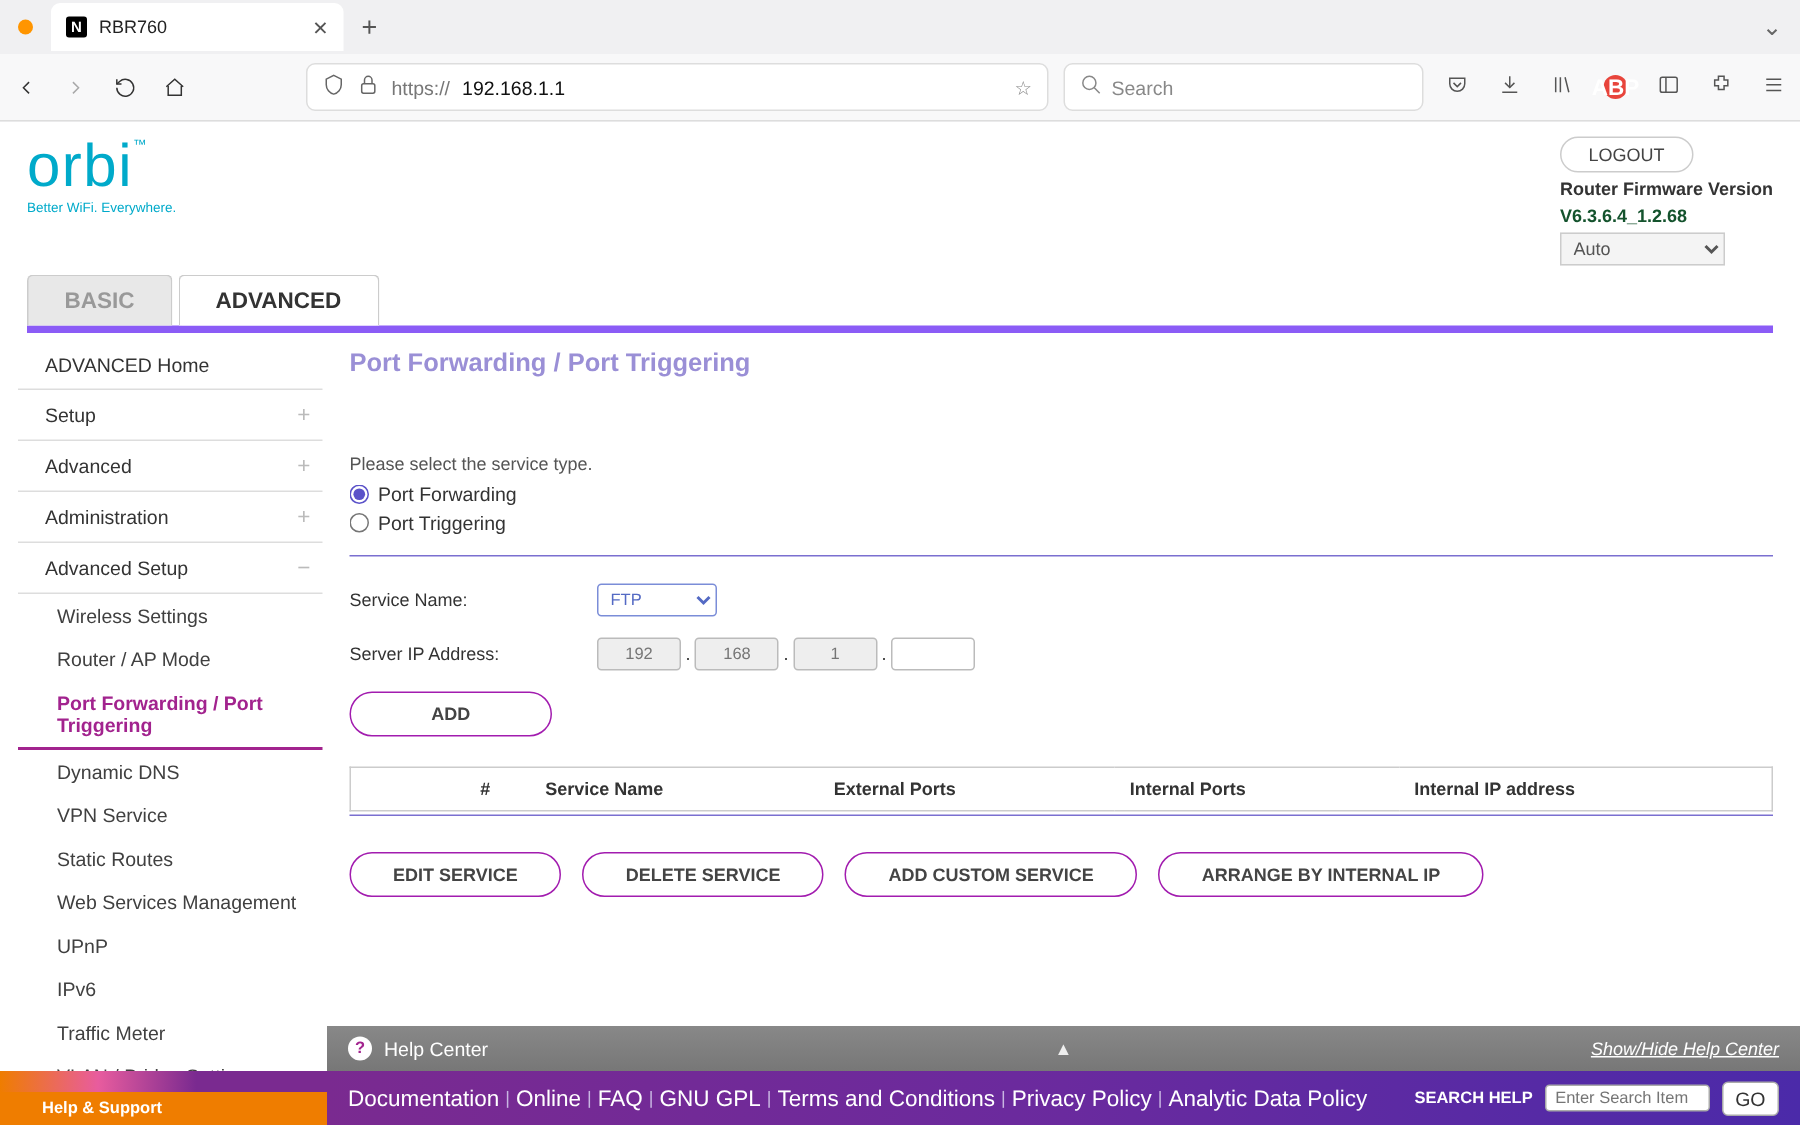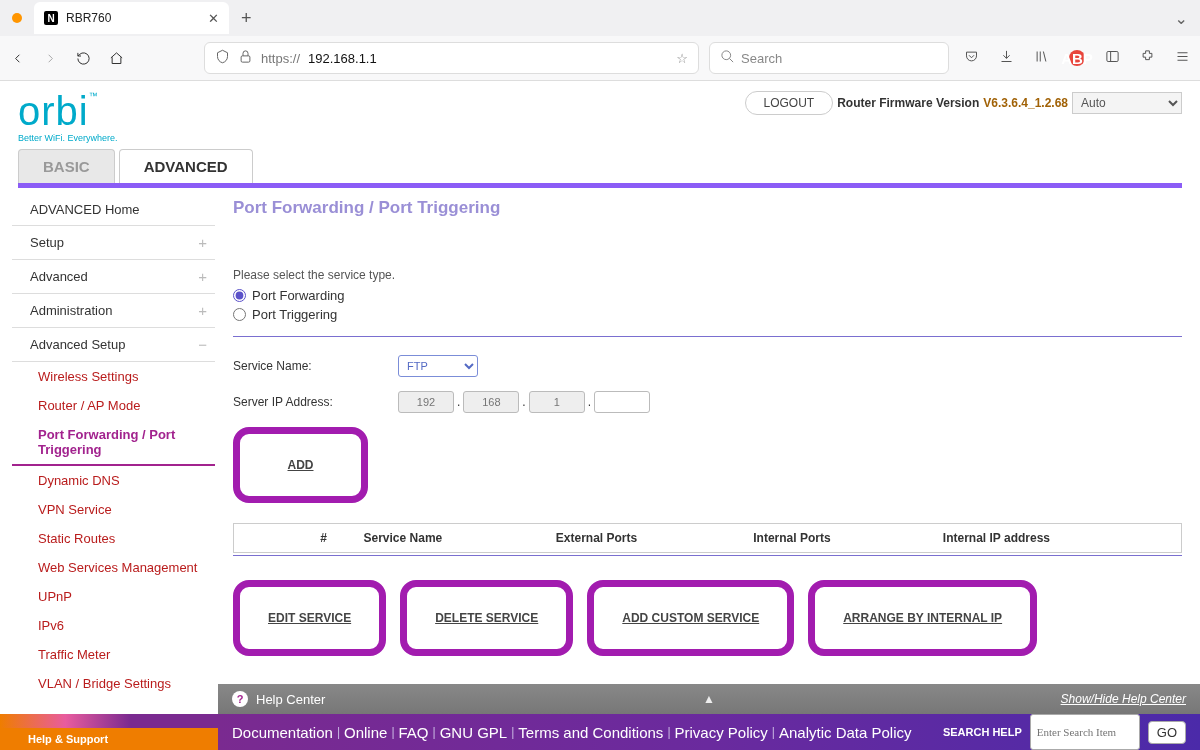--- a/index.html
+++ b/index.html
@@ -28,55 +28,55 @@
 .right-icons { flex: 1; display: flex; justify-content: flex-end; gap: 20px; color: #555; align-items: center; }
 .right-icons span { cursor: pointer; font-size: 15px; }
 .abp { width: 16px; height: 16px; background: #e8453c; color: #fff; border-radius: 50%; font-size: 7px; display: flex; align-items: center; justify-content: center; font-weight: bold; }
 
 
 .page-header { display: flex; align-items: flex-start; padding: 10px 18px 0 18px; }
 .logo-block { display: flex; flex-direction: column; }
 .logo-text { font-size: 40px; font-weight: 400; color: #00aaca; letter-spacing: 1px; line-height: 1; font-family: Arial, sans-serif; }
 .logo-reg { font-size: 9px; vertical-align: top; color: #00aaca; }
 .logo-tag { font-size: 9px; color: #00aaca; margin-top: 2px; }
-.header-right { margin-left: auto; display: flex; flex-direction: row; align-items: center; gap: 4px; }
+.header-right { margin-left: auto; display: flex; flex-direction: column; align-items: flex-start; gap: 4px; }
 .logout-btn { border: 1px solid #ccc; background: #fff; border-radius: 14px; padding: 4px 18px; font-size: 12px; color: #444; cursor: pointer; }
 .fw-label { font-size: 12px; font-weight: bold; color: #333; }
-.fw-version { font-size: 12px; font-weight: bold; color: #a16207; }
+.fw-version { font-size: 12px; font-weight: bold; color: #14532d; }
 .lang-select { border: 1px solid #ccc; font-size: 12px; color: #555; padding: 2px 4px; width: 110px; background:#f4f4f4; }
 
 
 .main-tabs { display: flex; border-bottom: 5px solid #8b5cf6; margin: 6px 18px 0 18px; }
 .main-tab { padding: 8px 24px; font-size: 15px; font-weight: bold; border: 1px solid #ccc; border-bottom: none; border-radius: 4px 4px 0 0; margin-right: 4px; cursor: pointer; }
 .main-tab.inactive { background: #e8e8e8; color: #999; }
 .main-tab.active { background: #fff; color: #333; }
 
 
 .body-wrap { display: flex; height: 540px; }
 .sidebar { width: 215px; padding: 6px 0 0 12px; }
 .side-item { display: flex; justify-content: space-between; align-items: center; padding: 8px 8px 8px 18px; font-size: 13px; color: #333; border-bottom: 1px solid #ddd; cursor: pointer; }
 .side-item .expander { color: #bbb; font-size: 15px; }
-.sub-item { padding: 7px 8px 7px 26px; font-size: 13px; color: #b91c1c; cursor: pointer; }
+.sub-item { padding: 7px 8px 7px 26px; font-size: 13px; color: #404040; cursor: pointer; }
 .sub-item.active { color: #a2238e; font-weight: bold; border-bottom: 2px solid #a2238e; padding-right: 16px; }
 
 .content { flex: 1; padding: 10px 18px 0 18px; overflow: auto; }
 .page-title { font-size: 17px; font-weight: bold; color: #9a8fd6; margin-bottom: 50px; }
 .instr { font-size: 12px; color: #555; margin-bottom: 6px; }
 .radio-row { display: flex; align-items: center; gap: 6px; font-size: 13px; color: #333; margin-bottom: 4px; }
 .radio-row input { accent-color: #5b52c9; }
 .hr-purple { border: none; border-top: 1px solid #7a6fd0; margin: 14px 0 18px 0; }
 
 .form-row { display: flex; align-items: center; margin-bottom: 14px; }
 .form-label { width: 165px; font-size: 12px; color: #333; }
 .svc-select { border: 1px solid #7b8dd8; border-radius: 3px; font-size: 11px; padding: 3px 4px; width: 80px; color: #546ac4; background: #fff; }
 .ip-oct { width: 56px; height: 22px; border: 1px solid #bbb; border-radius: 3px; background: #eee; text-align: center; font-size: 11px; color: #999; padding: 0; }
 .ip-oct.editable { background: #fff; color: #333; }
 .ip-dot { margin: 0 3px; font-size: 12px; color: #333; }
 
-.pill-btn { border: 7px solid #a21caf; background: #fff; border-radius: 16px; padding: 24px 28px; font-size: 12px; font-weight: bold; color: #444; cursor: pointer; text-decoration: underline; }
+.pill-btn { border: 1px solid #a21caf; background: #fff; border-radius: 16px; padding: 7px 28px; font-size: 12px; font-weight: bold; color: #444; cursor: pointer; }
 .add-btn { width: 135px; text-align:center; }
 
 .svc-table { width: 100%; border-collapse: collapse; margin-top: 20px; }
 .svc-table th { font-size: 12px; font-weight: bold; color: #333; text-align: left; padding: 7px 10px; border-top: 1px solid #ccc; border-bottom: 1px solid #ccc; }
 .svc-table th:first-child { width: 60px; border-left: 1px solid #ccc; }
 .svc-table th:nth-child(2) { width: 60px; text-align:center; }
 .svc-table th:last-child { border-right: 1px solid #ccc; }
 .hr-purple2 { border: none; border-top: 1px solid #7a6fd0; margin: 2px 0 24px 0; }
 
 .action-row { display: flex; gap: 14px; }
@@ -88,21 +88,21 @@
 .help-center .toggle-link { margin-left: auto; font-style: italic; text-decoration: underline; font-size: 12px; cursor:pointer; }
 
 .footer { position: absolute; left: 0; right: 0; bottom: 0; height: 36px; display: flex; align-items: center; color: #fff; font-size: 12px; }
 .footer-left { background: linear-gradient(90deg,#ef7d00 0%, #e85c9e 30%, #7a2a90 60%); flex: 0 0 218px; height: 100%; display:flex; align-items:flex-end; }
 .footer-left-bar { background: #ef7d00; width:100%; height: 22px; display:flex; align-items:center; padding-left: 28px; font-weight:bold; font-size:11px; }
 .footer-main { flex: 1; height: 100%; background: linear-gradient(90deg,#7a2a90 0%, #6a2a9e 50%, #4b2aa9 100%); display: flex; align-items: center; padding: 0 14px; gap: 4px; }
 .footer-main a { color: #fff; text-decoration: none; font-size: 15px; }
 .footer-main .sep { color: #c8b6e2; }
 .footer-search { margin-left: auto; display: flex; align-items: center; gap: 8px; }
 .footer-search-label { font-weight: bold; font-size: 11px; }
-.footer-search input { width: 110px; height: 36px; border: 1px solid #aaa; border-radius: 3px; font-size: 11px; padding: 0 6px; font-family: Liberation Serif, serif; }
+.footer-search input { width: 110px; height: 18px; border: 1px solid #aaa; border-radius: 3px; font-size: 11px; padding: 0 6px; }
 .go-btn { background: #fff; color: #333; border: 1px solid #aaa; border-radius: 4px; padding: 3px 8px; font-size: 13px; font-weight: normal; cursor: pointer; }
 
 svg.icon { width: 15px; height: 15px; stroke: currentColor; fill: none; stroke-width: 1.6; }
 </style>
 </head>
 <body>
 
 <div class="browser-chrome">
   <div class="tab-strip">
     <div class="ff-dot"></div>

